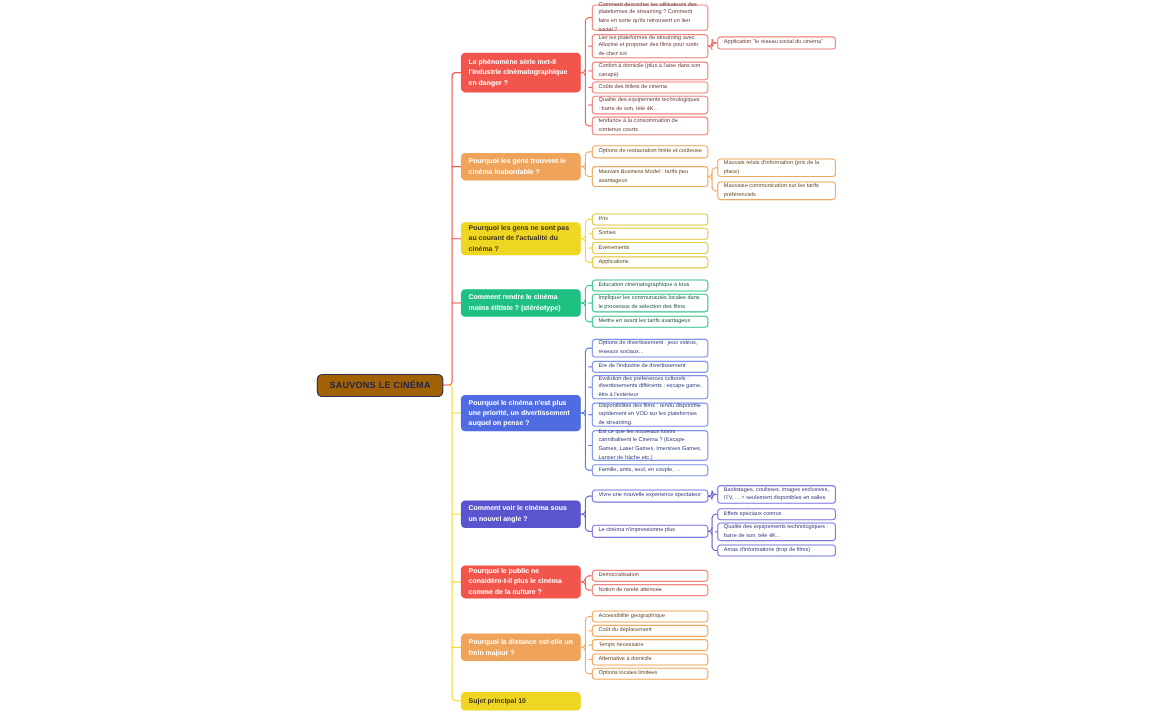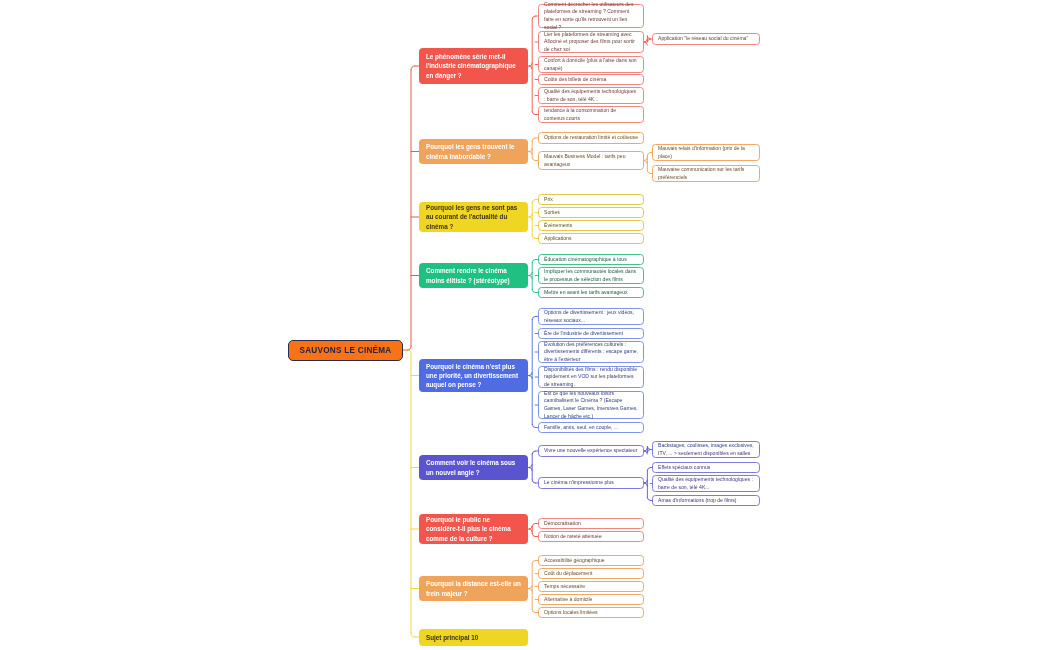--- a/index.html
+++ b/index.html
@@ -10,21 +10,21 @@
   }
   #canvas{position:absolute;inset:0;}
 
   svg.wires{position:absolute;left:0;top:0;width:1050px;height:650px;pointer-events:none;}
 
   .node{position:absolute;box-sizing:border-box;}
 
   
   .root{
     left:288px;top:340px;width:115px;height:21px;
-    border:1.4px solid #2b2b4a;border-radius:5px;background:#f97316;
+    border:1.4px solid #2b2b4a;border-radius:5px;background:#a16207;
     display:flex;align-items:center;justify-content:center;
     font-size:8.2px;font-weight:700;color:#23234b;letter-spacing:.25px;
   }
 
   
   .topic{
     border-radius:4px;color:#ffffff;
     font-size:6.3px;font-weight:700;line-height:1.45;
     padding:5px 7px;display:flex;align-items:center;
     box-sizing:border-box;

